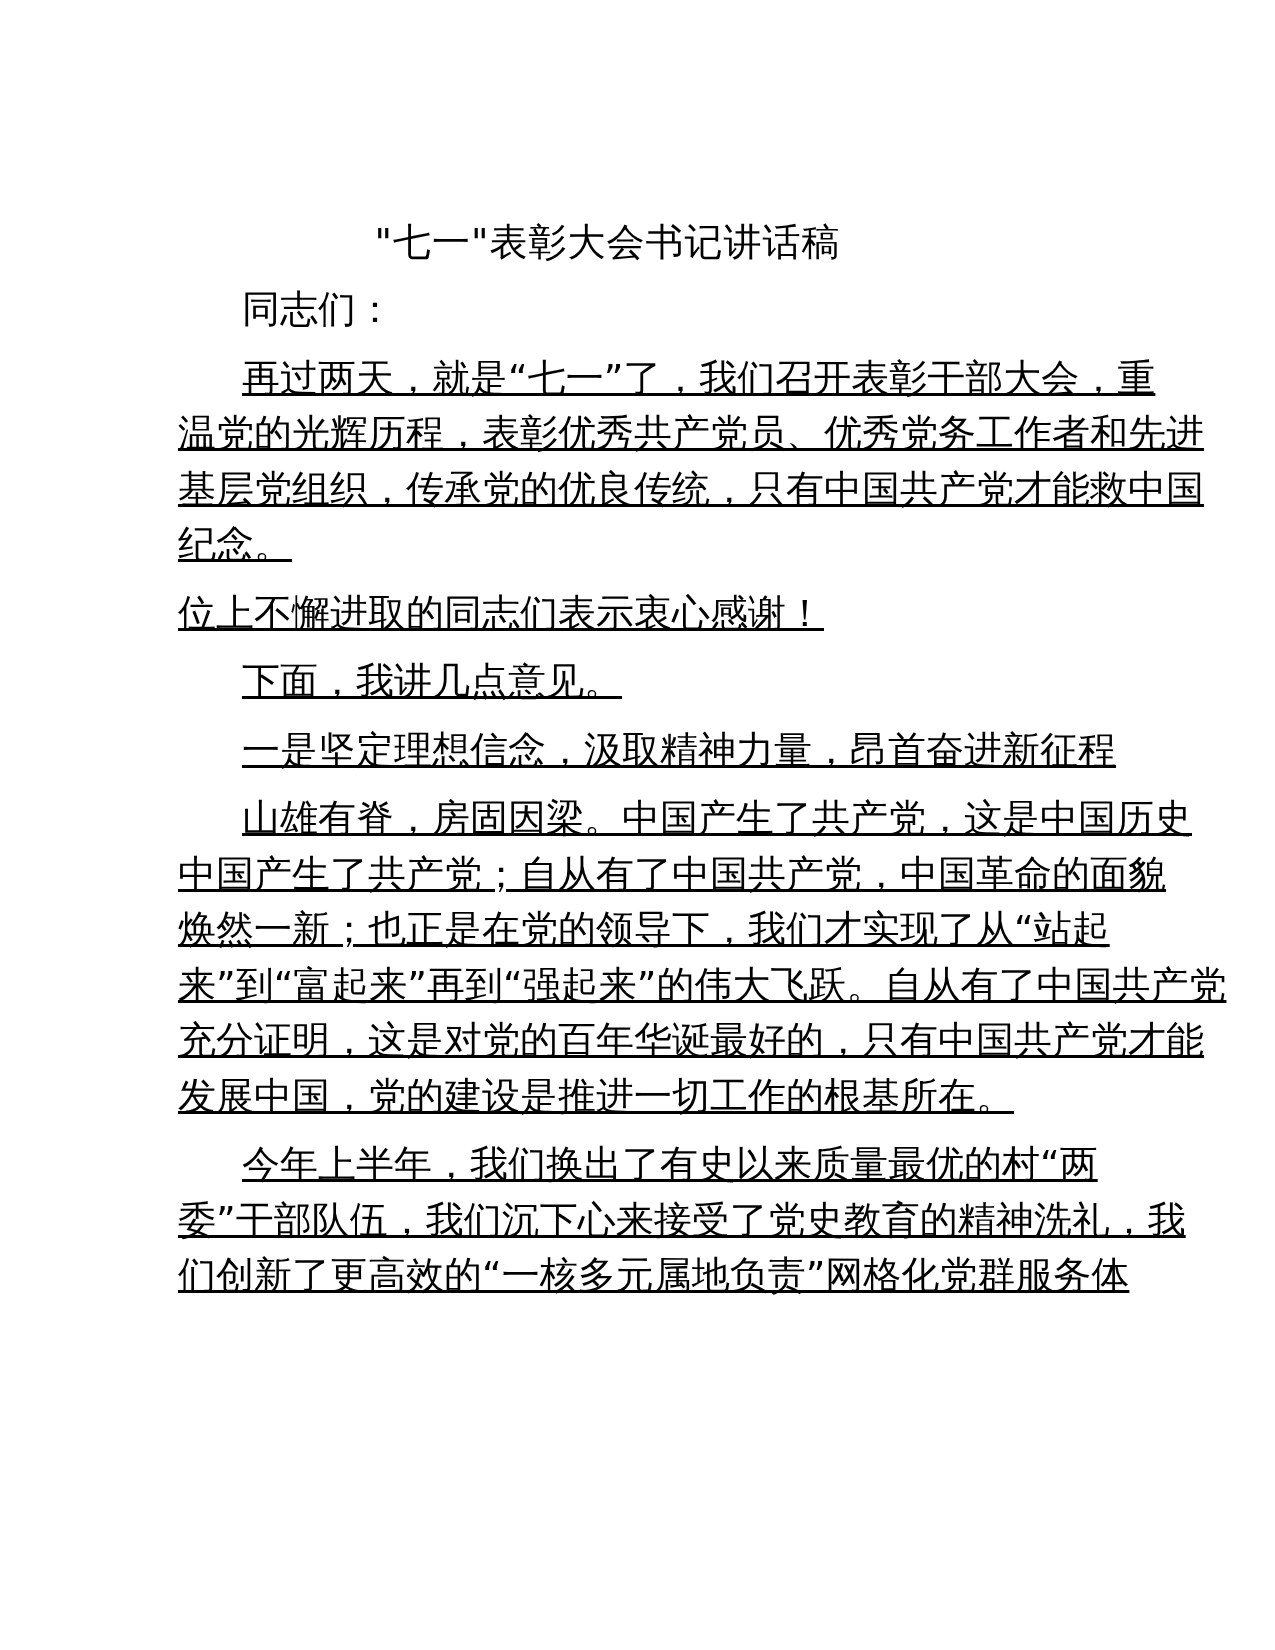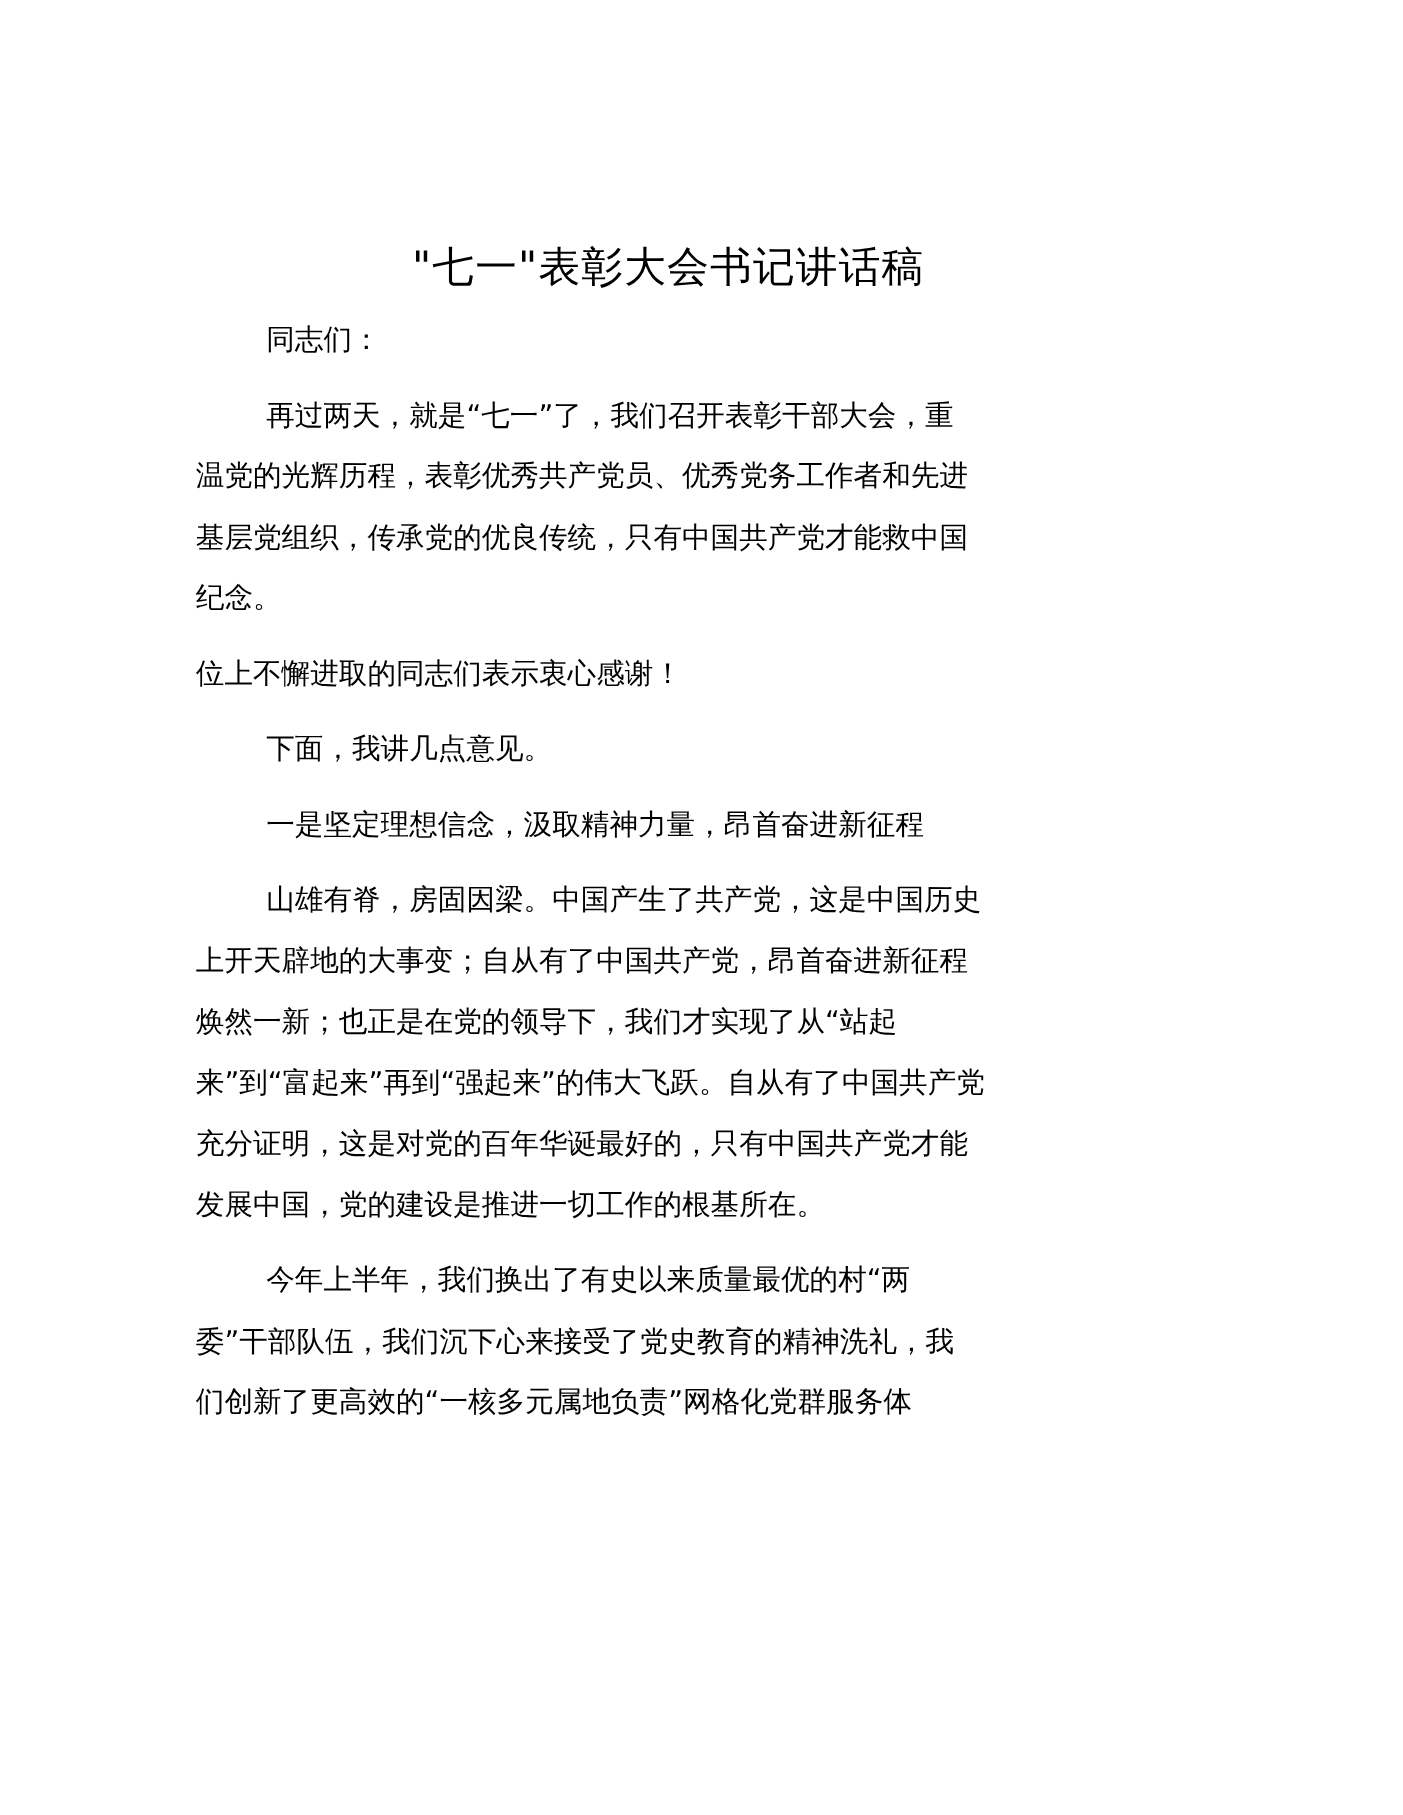--- a/index.html
+++ b/index.html
@@ -1,23 +1,23 @@
 <!DOCTYPE html>
 <html><head>
   <meta charset="utf-8">
   <style>
     html, body { margin: 0; padding: 0; background: #ffffff; }
     body { width: 1275px; height: 1650px; position: relative; overflow: hidden;
            font-family: "DejaVu Sans", "Liberation Sans", sans-serif; color: #000; }
     .title { position: absolute; top: 214px; left: 0; width: 1215px; text-align: center;
              font-size: 38px; line-height: 56px; letter-spacing: 1px; }
     .body { position: absolute; left: 178px; top: 282px; width: 860px; }
-    .para { margin: 0; font-size: 26px; line-height: 55.5px; text-align: justify;
+    .para { margin: 0; font-size: 38px; line-height: 55.5px; text-align: justify;
             text-align-last: left; text-indent: 64px; word-break: break-all; }
-    .para + .para { margin-top: 13px; }
+    .para + .para { margin-top: 13px; text-decoration: underline; }
     .line { display: block; white-space: nowrap; }
     .line.first { padding-left: 64px; }
     .para.lined { text-indent: 0; }
   </style>
 </head>
 <body>
 
 <div class="title">"七一"表彰大会书记讲话稿</div>
 
 <div class="body">
@@ -34,21 +34,21 @@
     <span class="line">位上不懈进取的同志们表示衷心感谢！</span>
   </p>
   <p class="para lined">
     <span class="line first">下面，我讲几点意见。</span>
   </p>
   <p class="para lined">
     <span class="line first">一是坚定理想信念，汲取精神力量，昂首奋进新征程</span>
   </p>
   <p class="para lined">
     <span class="line first">山雄有脊，房固因梁。中国产生了共产党，这是中国历史</span>
-    <span class="line">上开天辟地的大事变；自从有了中国共产党，昂首奋进新征程</span>
+    <span class="line">中国产生了共产党；自从有了中国共产党，中国革命的面貌</span>
     <span class="line">焕然一新；也正是在党的领导下，我们才实现了从“站起</span>
     <span class="line">来”到“富起来”再到“强起来”的伟大飞跃。自从有了中国共产党</span>
     <span class="line">充分证明，这是对党的百年华诞最好的，只有中国共产党才能</span>
     <span class="line">发展中国，党的建设是推进一切工作的根基所在。</span>
   </p>
   <p class="para lined">
     <span class="line first">今年上半年，我们换出了有史以来质量最优的村“两</span>
     <span class="line">委”干部队伍，我们沉下心来接受了党史教育的精神洗礼，我</span>
     <span class="line">们创新了更高效的“一核多元属地负责”网格化党群服务体</span>
   </p>

